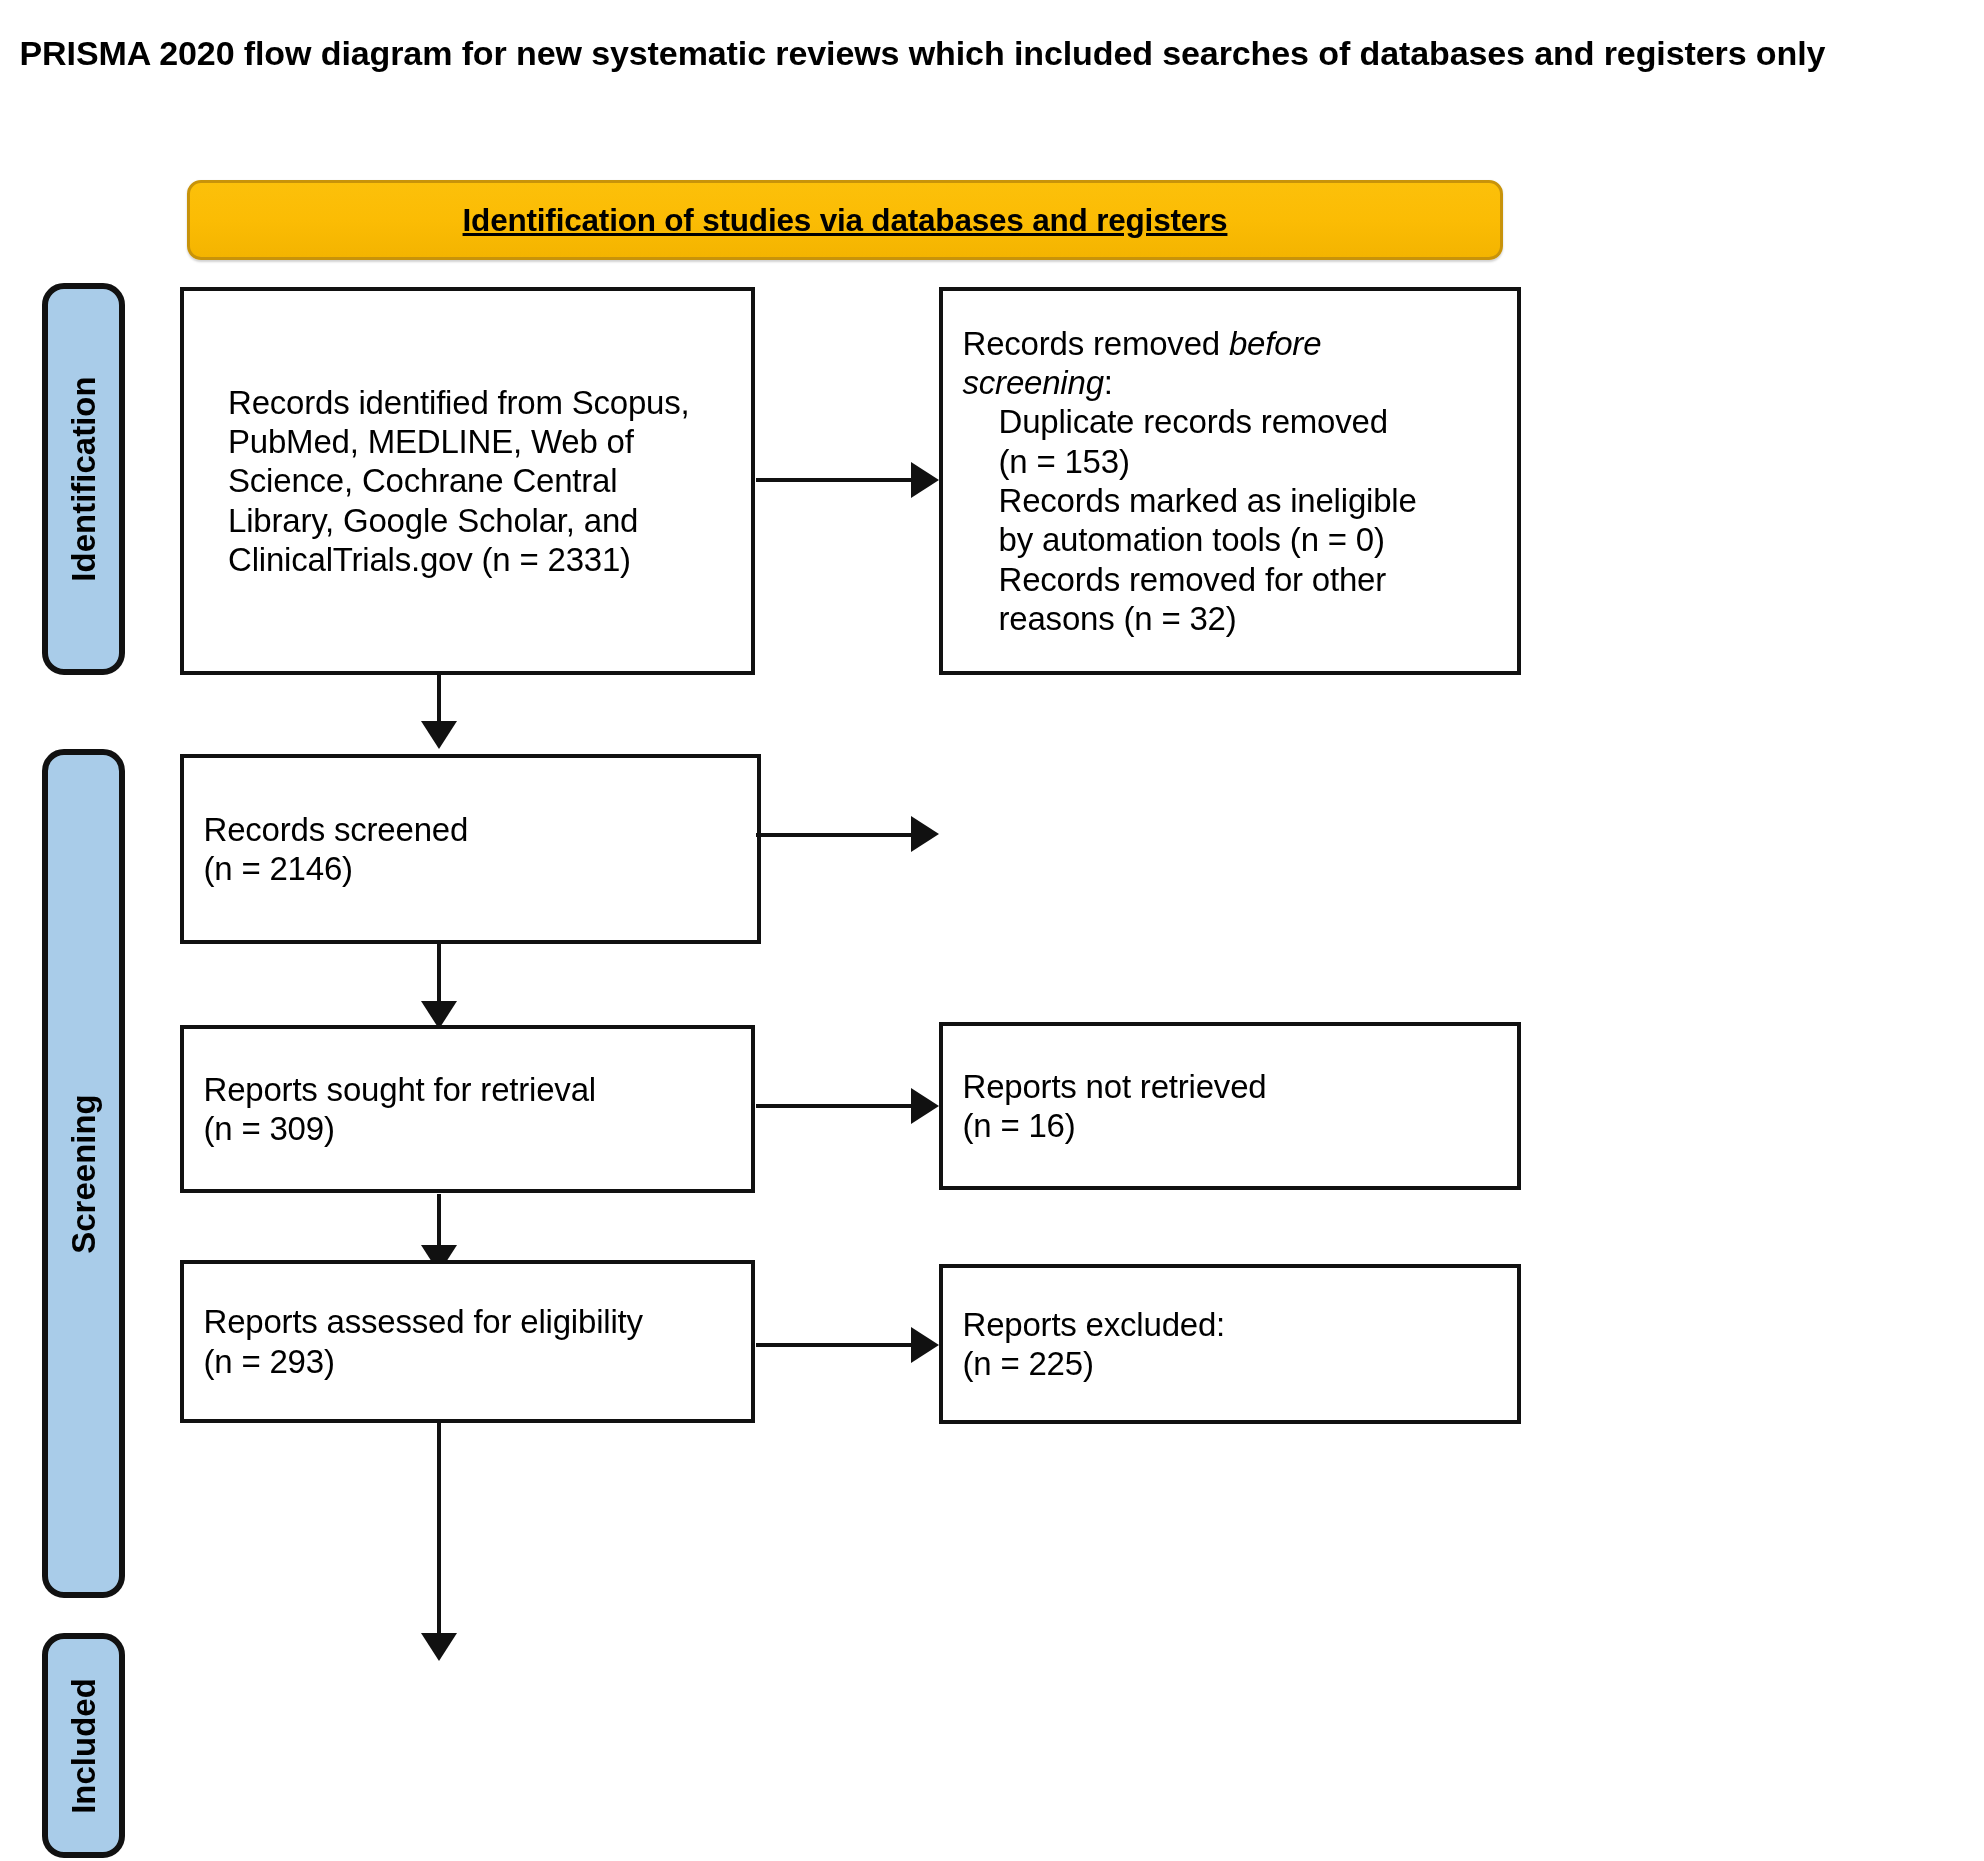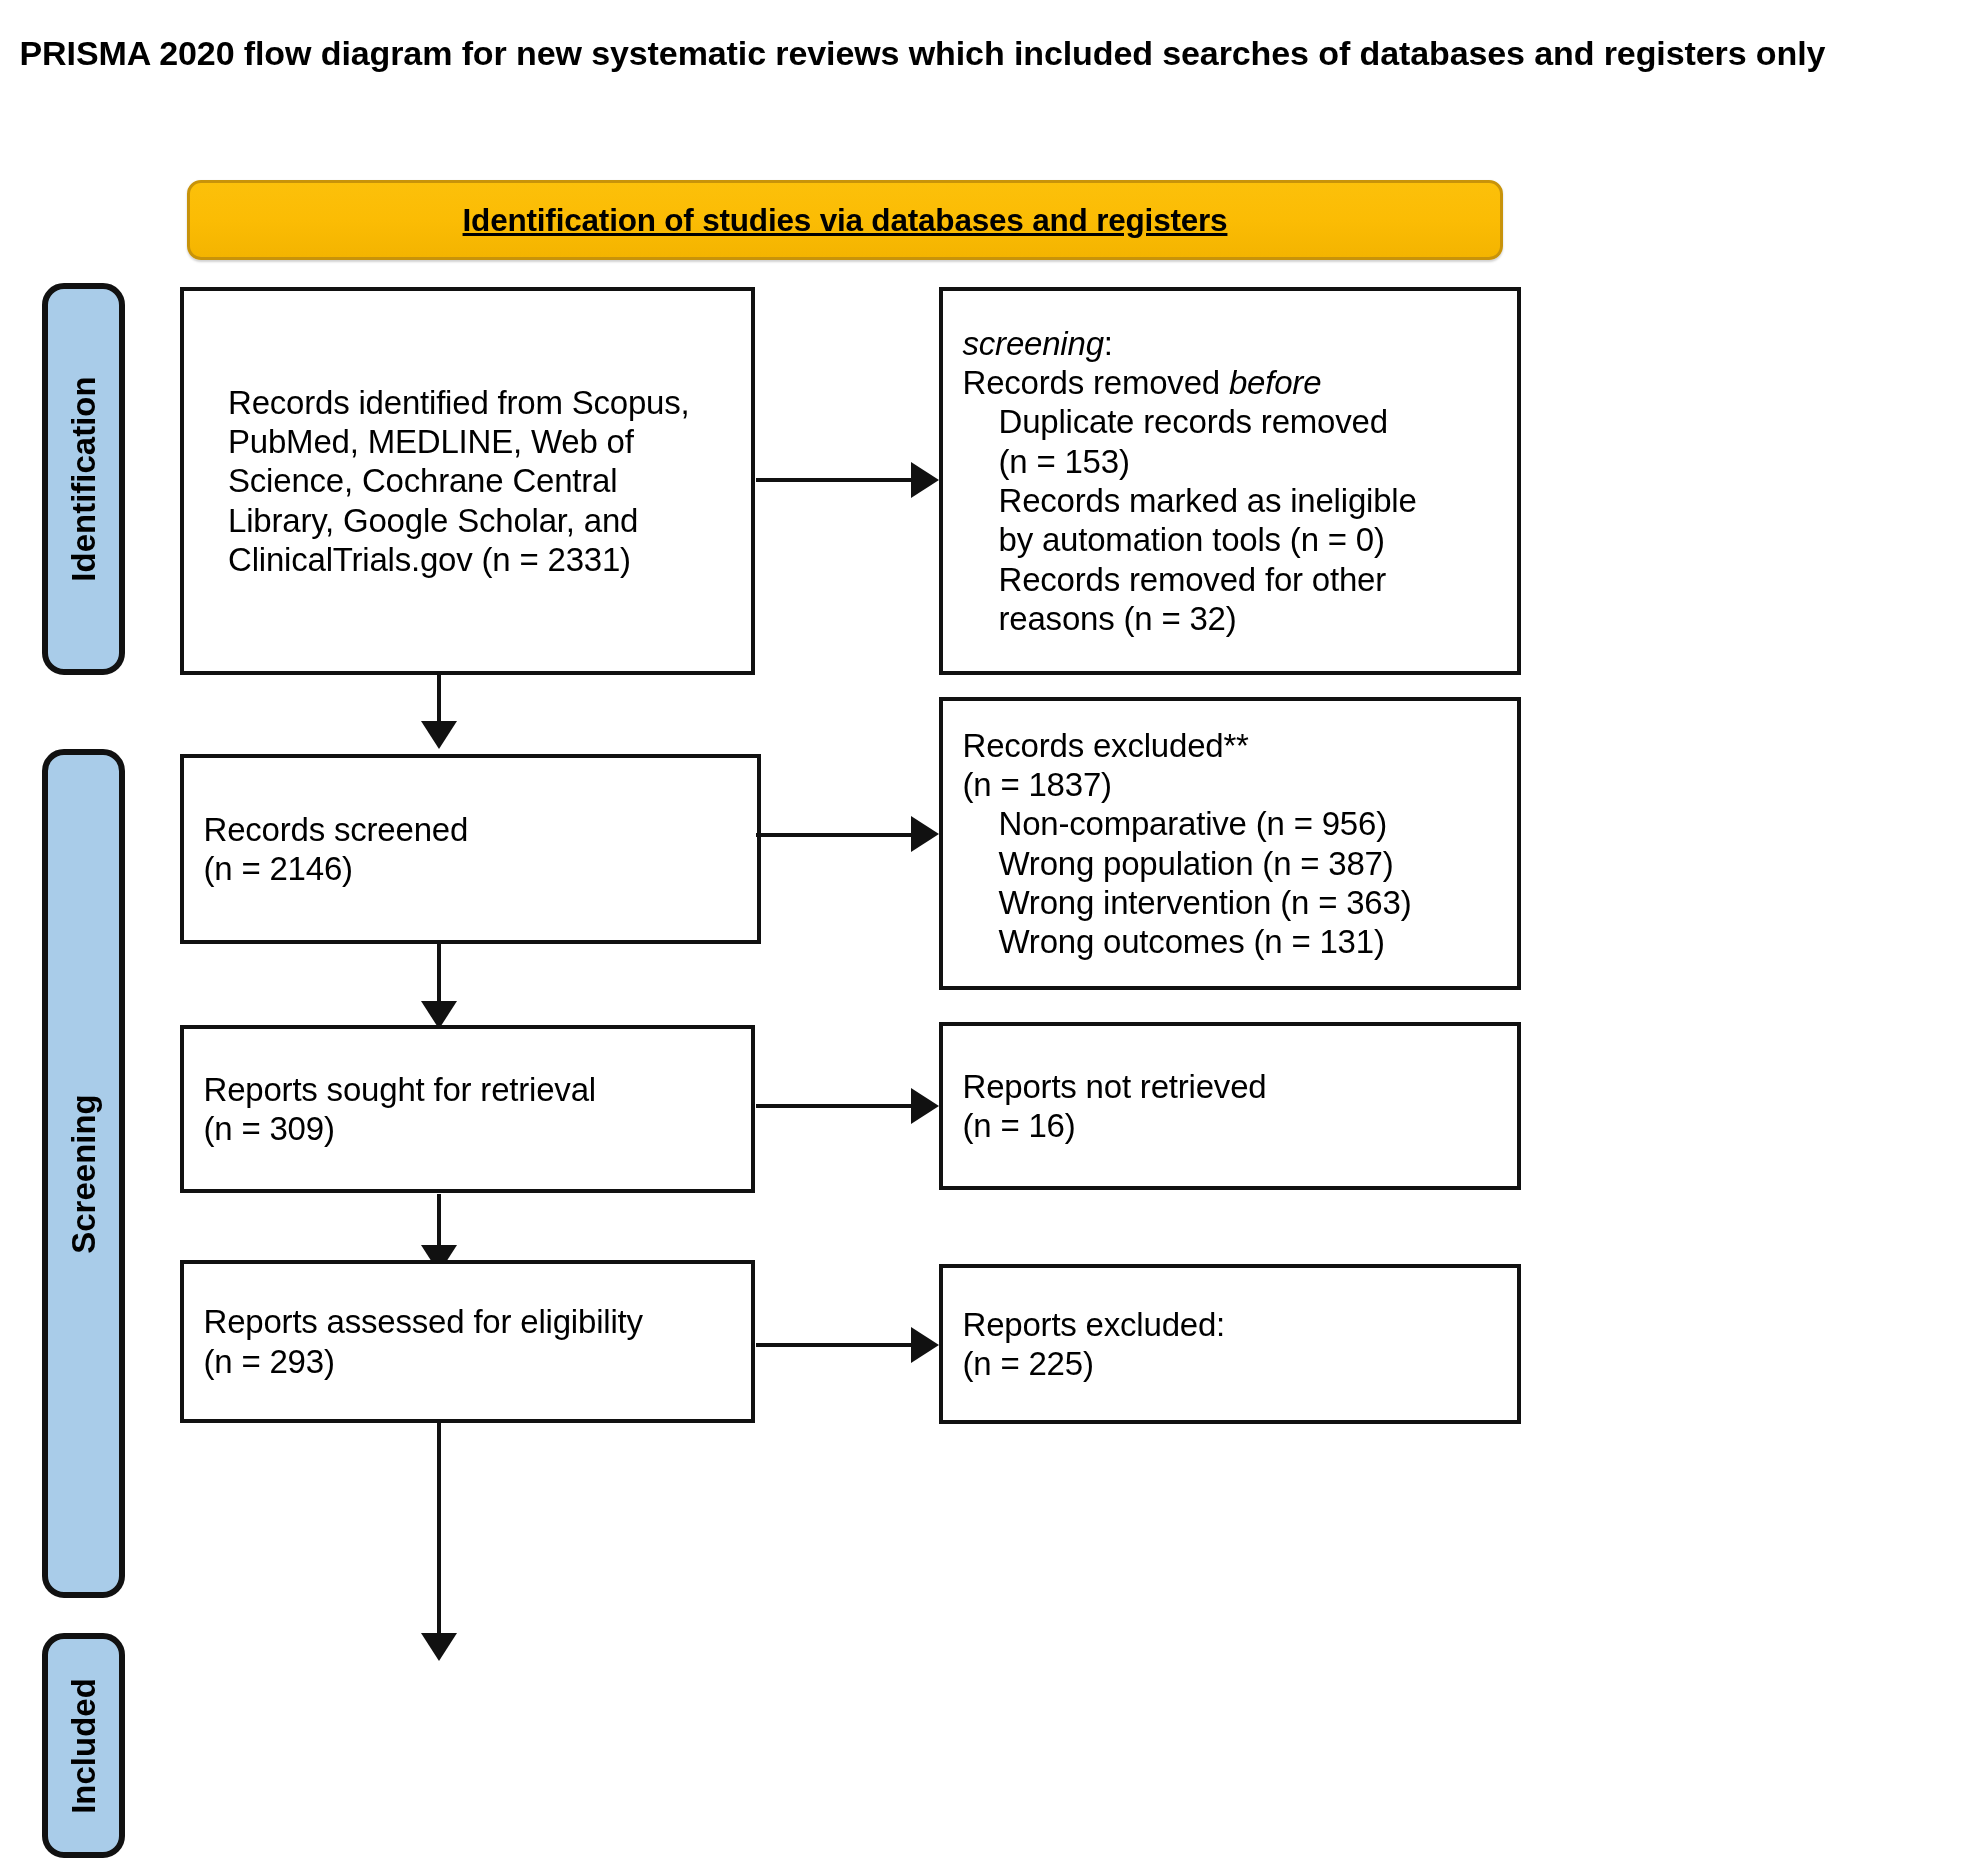--- a/index.html
+++ b/index.html
@@ -150,49 +150,41 @@
 
   <div class="flow-box" style="left:180px; top:263px; width:575px; height:388px;padding-left:44px;">
     <div class="line">Records identified from Scopus,</div>
     <div class="line">PubMed, MEDLINE, Web of</div>
     <div class="line">Science, Cochrane Central</div>
     <div class="line">Library, Google Scholar, and</div>
     <div class="line">ClinicalTrials.gov (n = 2331)</div>
   </div>
 
   <div class="flow-box" style="left:939px; top:263px; width:582px; height:388px;">
+    <div class="line"><span>Records removed </span><i>before</i></div>
     <div class="line"><i>screening</i><span>:</span></div>
-    <div class="line"><span>Records removed </span><i>before</i></div>
     <div class="line indent">Duplicate records removed</div>
     <div class="line indent">(n = 153)</div>
     <div class="line indent">Records marked as ineligible</div>
     <div class="line indent">by automation tools (n = 0)</div>
     <div class="line indent">Records removed for other</div>
     <div class="line indent">reasons (n = 32)</div>
   </div>
 
   <div class="hline" style="left:756px; top:454px; width:157px;"></div>
   <div class="arrow-right" style="left:911px; top:438px;"></div>
 
   <div class="vline" style="left:437px; top:651px; height:49px;"></div>
   <div class="arrow-down" style="left:421px; top:697px;"></div>
 
   <div class="flow-box" style="left:180px; top:730px; width:581px; height:190px;">
     <div class="line">Records screened</div>
     <div class="line">(n = 2146)</div>
   </div>
 
-  <div class="flow-box" style="left:939px; top:673px; width:582px; height:293px;">
-    <div class="line">Records excluded**</div>
-    <div class="line">(n = 1837)</div>
-    <div class="line indent">Non-comparative (n = 956)</div>
-    <div class="line indent">Wrong population (n = 387)</div>
-    <div class="line indent">Wrong intervention (n = 363)</div>
-    <div class="line indent">Wrong outcomes (n = 131)</div>
-  </div>
 
   <div class="hline" style="left:756px; top:809px; width:157px;"></div>
   <div class="arrow-right" style="left:911px; top:792px;"></div>
 
   <div class="vline" style="left:437px; top:917px; height:62px;"></div>
   <div class="arrow-down" style="left:421px; top:977px;"></div>
 
   <div class="flow-box" style="left:180px; top:1001px; width:575px; height:168px;">
     <div class="line">Reports sought for retrieval</div>
     <div class="line">(n = 309)</div>

